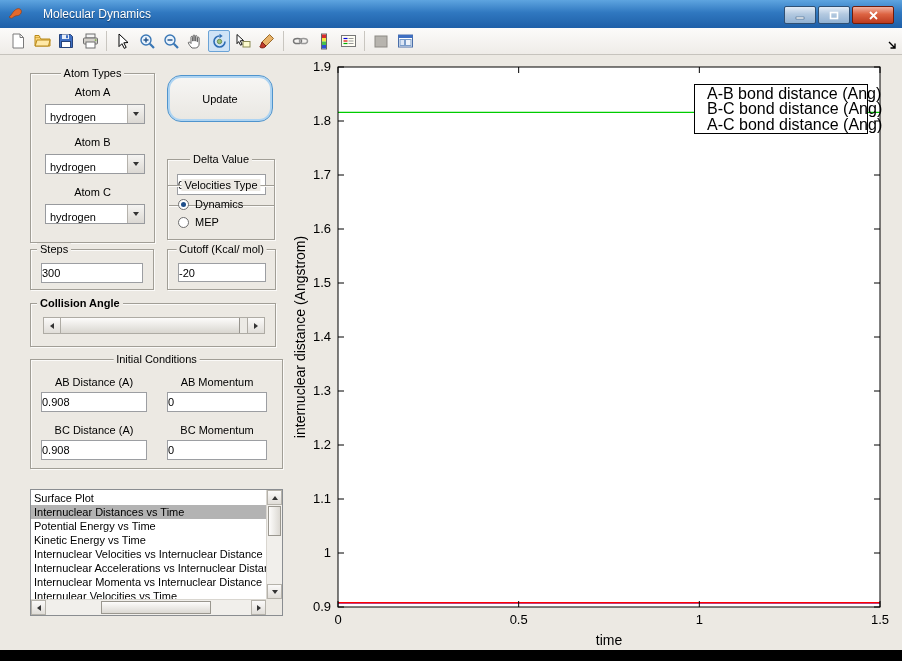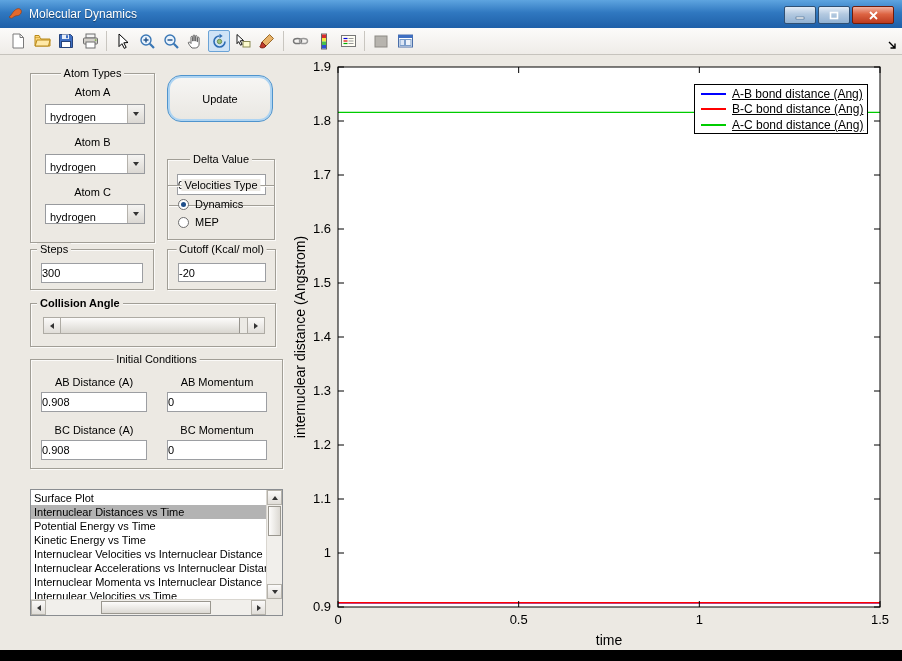--- a/index.html
+++ b/index.html
@@ -7,21 +7,21 @@
   .screen{position:relative;width:902px;height:661px;background:#000;}
   .window{position:absolute;left:0;top:0;width:902px;height:650px;background:#ece9e3;
           box-shadow:inset 2px 0 0 #3c6ea5, inset -2px 0 0 #3c6ea5, inset 0 -2px 0 #3c6ea5;}
   .screen-bottom{position:absolute;left:0;bottom:0;width:902px;height:11px;background:#000;}
 
   
   .titlebar{position:absolute;left:0;top:0;right:0;height:28px;
             background:linear-gradient(180deg,#5ea4e0 0%,#3078c0 45%,#1e5fa8 100%);
             display:flex;align-items:center;}
   .app-icon{margin-left:8px;display:flex;align-items:center;}
-  .title-text{color:#fff;font-size:12px;margin-left:6px;text-shadow:0 1px 1px rgba(0,0,0,.45);}
+  .title-text{color:#fff;font-size:12px;margin-left:20px;text-shadow:0 1px 1px rgba(0,0,0,.45);}
   .win-btns{position:absolute;right:8px;top:6px;display:flex;gap:2px;}
   .win-btn{width:30px;height:16px;border:1px solid #2f5074;border-radius:2px;
            background:linear-gradient(#e2ecf7,#b3c9e0 45%,#92b2d3);
            display:flex;align-items:center;justify-content:center;cursor:pointer;}
   .win-btn.close{width:40px;background:linear-gradient(#f2b2a0,#dd6443 45%,#bb3a1e);border-color:#6e1c0c;}
 
   
   .toolbar{position:absolute;left:0;top:28px;right:0;height:27px;box-sizing:border-box;
            background:linear-gradient(#fcfbfa,#efece8);border-bottom:1px solid #c6c3bd;
            display:flex;align-items:center;padding-left:6px;}
@@ -94,21 +94,21 @@
 
   
   .plot{position:absolute;left:290px;top:3px;width:606px;height:592px;}
   .plot svg.plot-svg{position:absolute;left:0;top:0;}
   .plot-svg text{font-family:"Liberation Sans",sans-serif;font-size:13px;fill:#000;}
   .plot-svg text.axlabel{font-size:14px;}
   .legend{position:absolute;left:404px;top:26px;width:174px;height:50px;background:#fff;border:1px solid #000;box-sizing:border-box;
           display:flex;flex-direction:column;justify-content:space-evenly;}
   .lg-row{display:flex;align-items:center;height:14px;}
   .lg-line{width:25px;height:0;border-top:2px solid #000;margin:0 6px;}
-  .lg-label{font-size:12px;white-space:nowrap;color:#000;text-decoration:underline;}
+  .lg-label{font-size:16px;white-space:nowrap;color:#000;}
 </style>
 </head>
 <body>
 
 <div class="screen">
 <div class="window">
 
   <div class="titlebar">
     <span class="app-icon">
       <svg width="15" height="14" viewBox="0 0 15 14">

